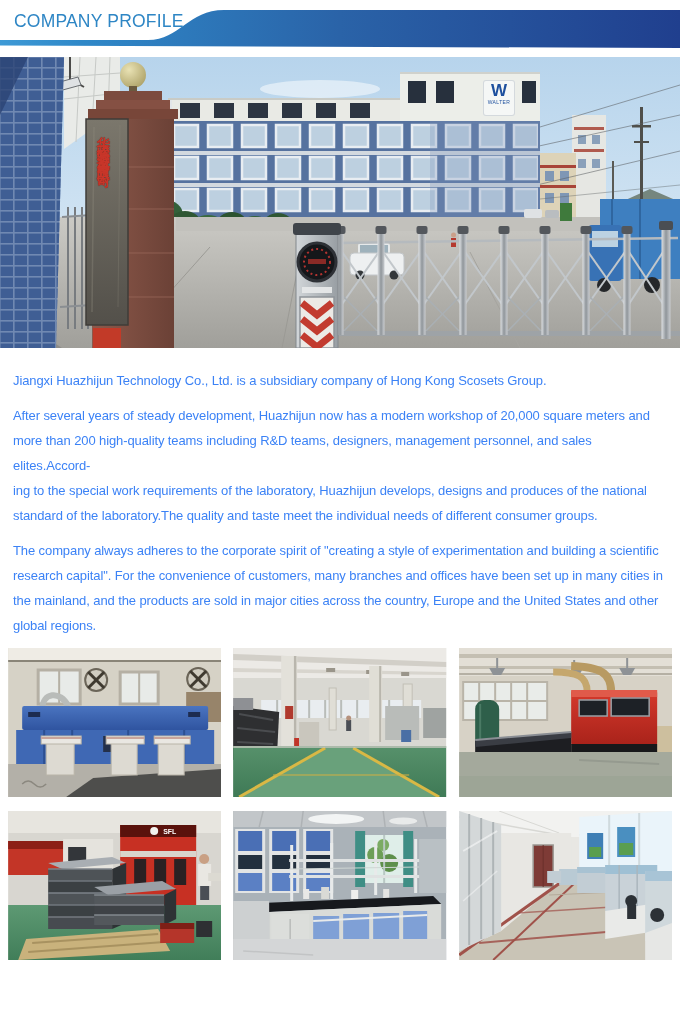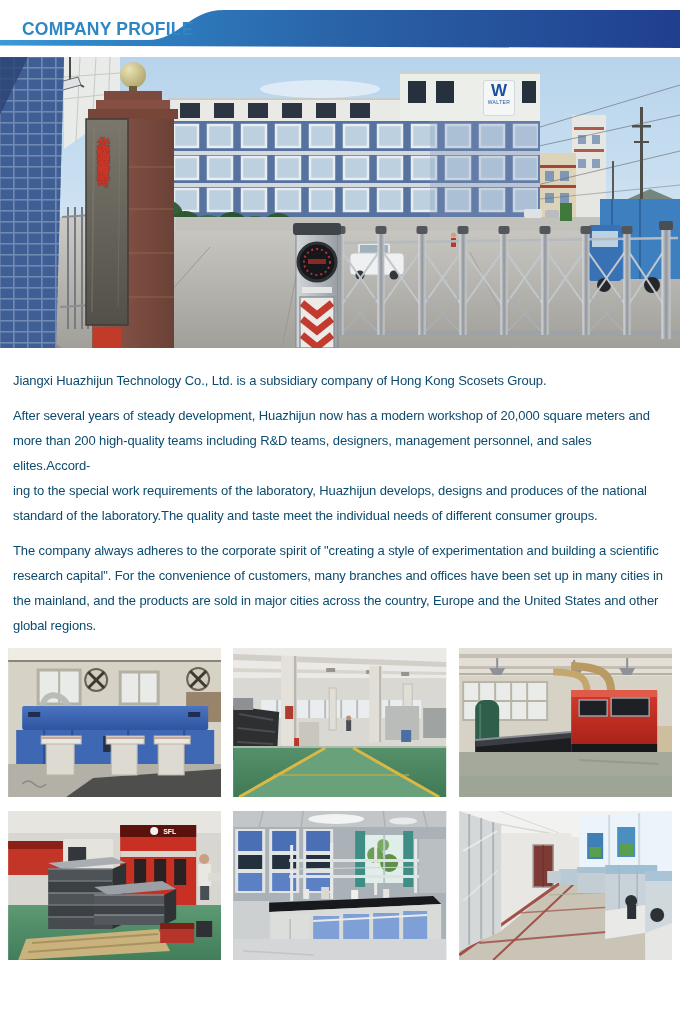--- a/index.html
+++ b/index.html
@@ -1,35 +1,35 @@
 <!DOCTYPE html>
 <html><head>
 <meta charset="utf-8">
 <style>
   html,body{margin:0;padding:0;background:#fff;}
   .page{position:relative;width:680px;height:1015px;background:#ffffff;overflow:hidden;
         font-family:"Liberation Sans","DejaVu Sans",sans-serif;}
   
   .hdr{position:relative;width:680px;height:50px;}
   .hdr svg{position:absolute;left:0;top:0;display:block;}
-  .hdr h1{position:absolute;left:14px;top:11px;margin:8px;font-size:17.5px;font-weight:bold;
+  .hdr h1{position:absolute;left:14px;top:11px;margin:0;font-size:17.5px;font-weight:normal;
           color:#2e86c5;letter-spacing:.2px;white-space:nowrap;}
   
   .hero{position:relative;width:680px;height:291px;margin:7px 0 0 0;}
   .hero svg{display:block;}
   .pillar-sign{position:absolute;left:97px;top:69px;height:206px;writing-mode:vertical-rl;
                text-orientation:upright;font-size:13px;font-weight:bold;color:#c8362a;
                letter-spacing:3.5px;line-height:1;text-shadow:0 0 1px #5a2018;}
   .walter{position:absolute;left:484px;top:24px;width:30px;height:34px;background:#f5f7f6;
           border-radius:2px;text-align:center;box-shadow:0 0 0 1px #d4d9dd;}
   .walter .w{display:block;font-size:17px;line-height:16px;font-weight:bold;color:#1d4f9e;margin-top:2px;}
   .walter .wt{display:block;font-size:5px;line-height:7px;color:#1d4f9e;letter-spacing:.4px;}
   
   .about{padding:20px 13px 0 13px;}
-  .about p{margin:0 0 10px 0;font-size:13px;line-height:25px;color:#0c4a6e;
+  .about p{margin:0 0 10px 0;font-size:13px;line-height:25px;color:#3b82f6;
            white-space:pre-line;letter-spacing:-.1px;}
   
   .gallery{display:grid;grid-template-columns:1fr 1fr 1fr;gap:14px 12px;padding:0 8px;}
   .gallery figure{margin:0;width:100%;height:149px;overflow:hidden;}
   .gallery svg{display:block;width:100%;height:149px;}
 </style>
 </head>
 <body>
 
 <div class="page">

